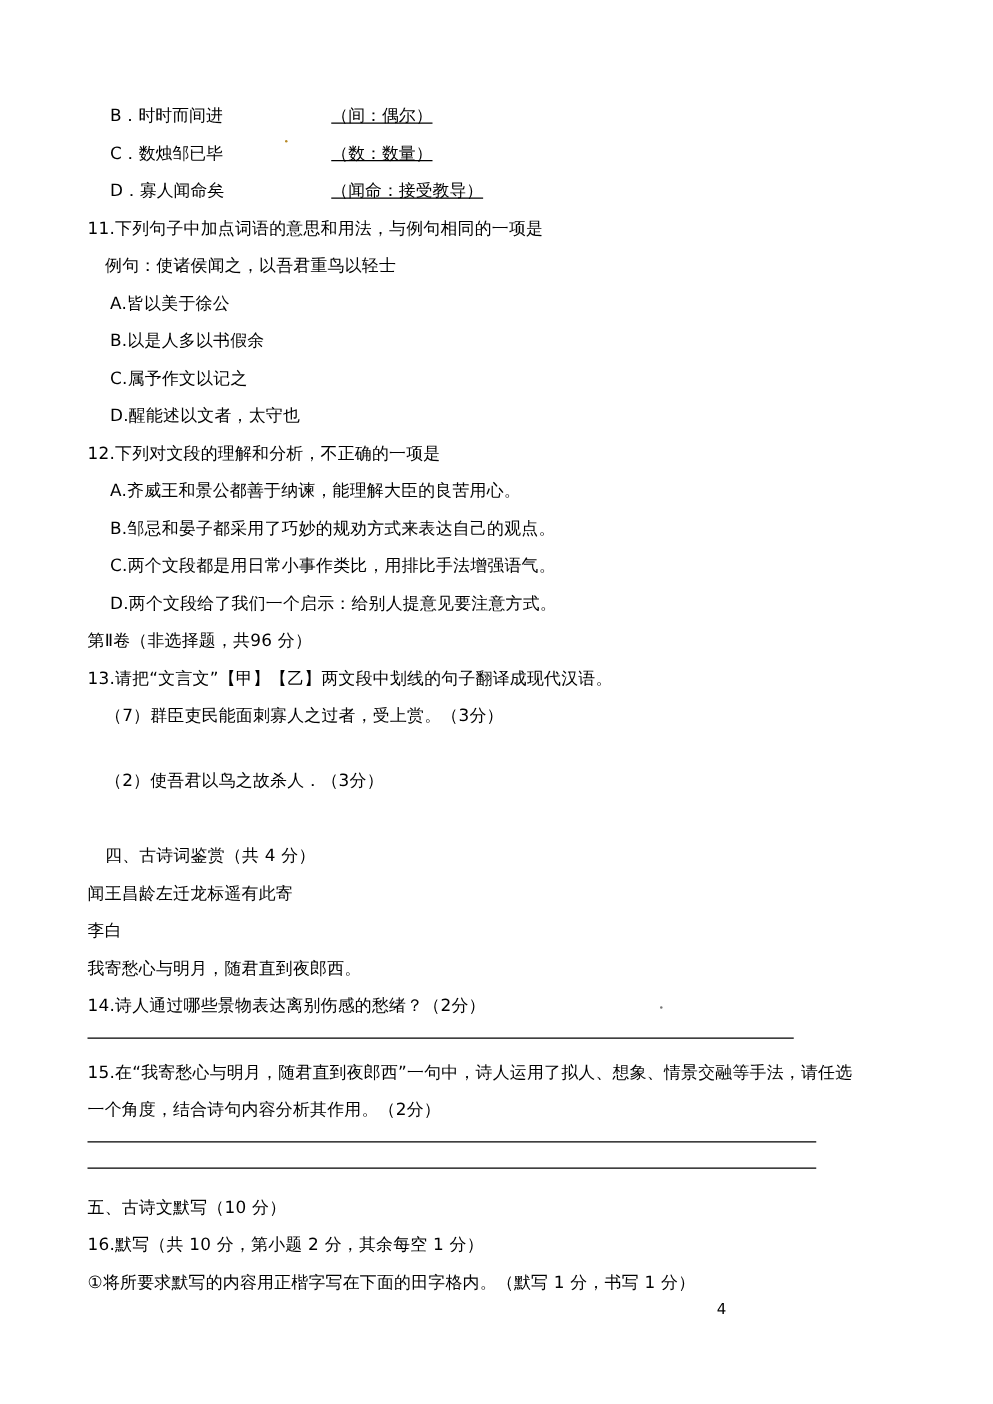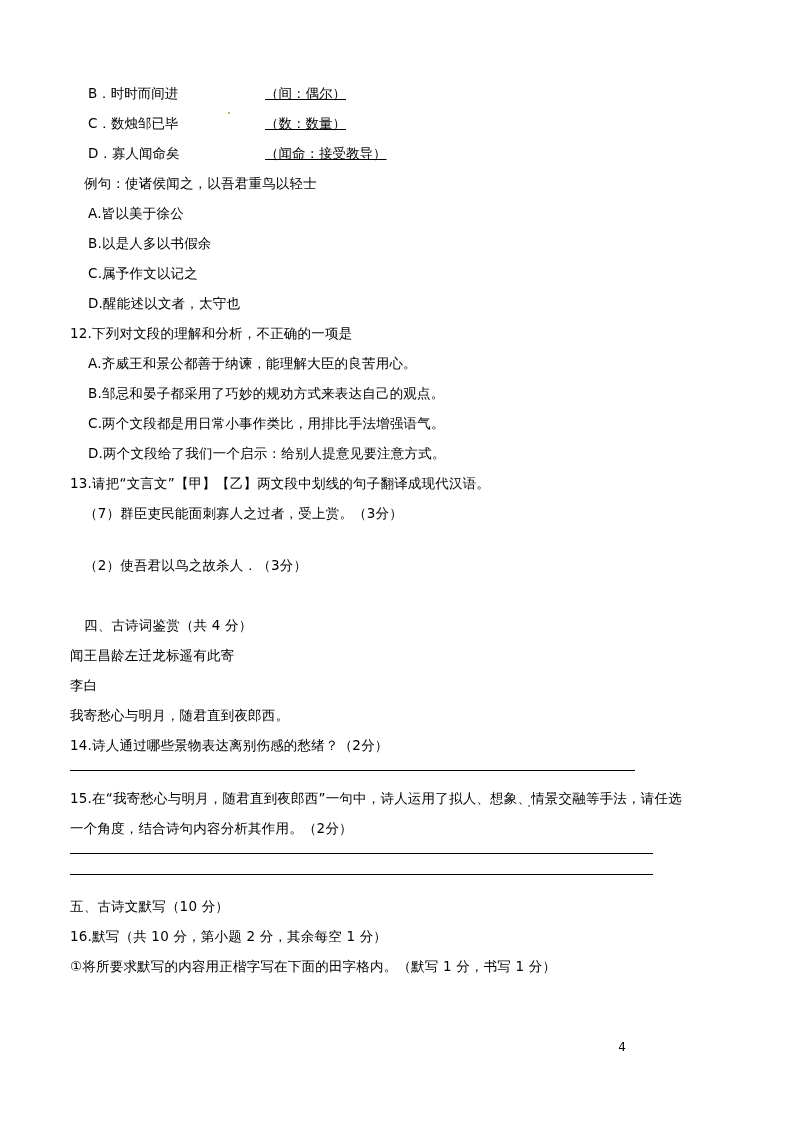--- a/index.html
+++ b/index.html
@@ -14,21 +14,20 @@
     color: #000000;
     position: relative;
     overflow: hidden;
   }
   .page {
     position: absolute;
     left: 0;
     top: 0;
     width: 655px;
     height: 1123px;
-    padding-left: 45px;
   }
   .content {
     position: absolute;
     left: 70px;
     top: 78px;
     width: 640px;
   }
   .line {
     font-size: 13.5px;
     line-height: 30px;
@@ -102,32 +101,34 @@
     </div>
     <div class="row-flex">
       <span class="c1">C．数烛邹已毕</span>
       <span class="c2">（数：数量）</span>
     </div>
     <div class="row-flex">
       <span class="c1">D．寡人闻命矣</span>
       <span class="c2">（闻命：接受教导）</span>
     </div>
 
+    <div class="line">11.下列句子中加点词语的意思和用法，与例句相同的一项是</div>
     <div class="line indent1">例句：使诸侯闻之，以吾君重鸟以轻士</div>
     <div class="line opt">A.皆以美于徐公</div>
     <div class="line opt">B.以是人多以书假余</div>
     <div class="line opt">C.属予作文以记之</div>
     <div class="line opt">D.醒能述以文者，太守也</div>
 
     <div class="line">12.下列对文段的理解和分析，不正确的一项是</div>
     <div class="line opt">A.齐威王和景公都善于纳谏，能理解大臣的良苦用心。</div>
     <div class="line opt">B.邹忌和晏子都采用了巧妙的规劝方式来表达自己的观点。</div>
     <div class="line opt">C.两个文段都是用日常小事作类比，用排比手法增强语气。</div>
     <div class="line opt">D.两个文段给了我们一个启示：给别人提意见要注意方式。</div>
 
+    <div class="line">第Ⅱ卷（非选择题，共96 分）</div>
     <div class="line">13.请把“文言文”【甲】【乙】两文段中划线的句子翻译成现代汉语。</div>
     <div class="line indent1">（7）群臣吏民能面刺寡人之过者，受上赏。（3分）</div>
     <div class="gap-md"></div>
     <div class="line indent1">（2）使吾君以鸟之故杀人．（3分）</div>
 
     <div class="gap-lg"></div>
     <div class="line indent1">四、古诗词鉴赏（共 4 分）</div>
     <div class="line center">闻王昌龄左迁龙标遥有此寄</div>
     <div class="line center">李白</div>
     <div class="line center">我寄愁心与明月，随君直到夜郎西。</div>

